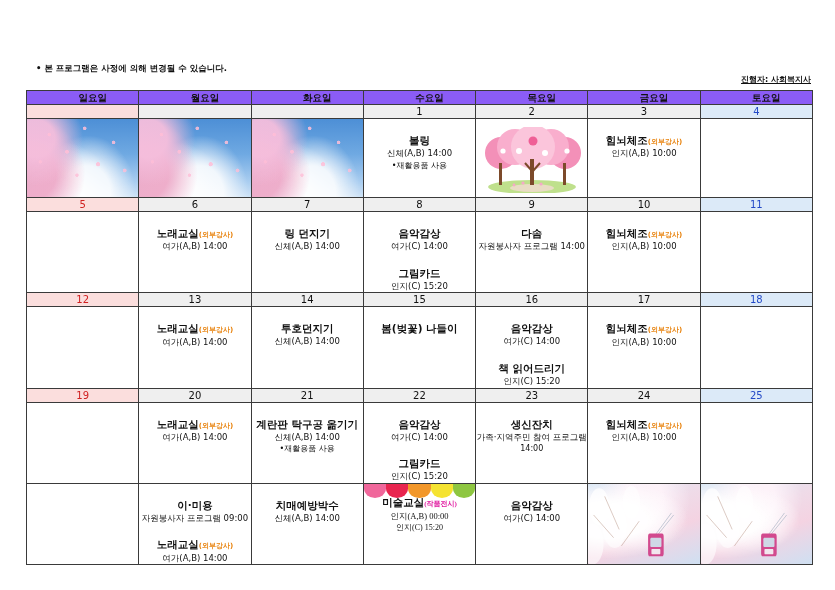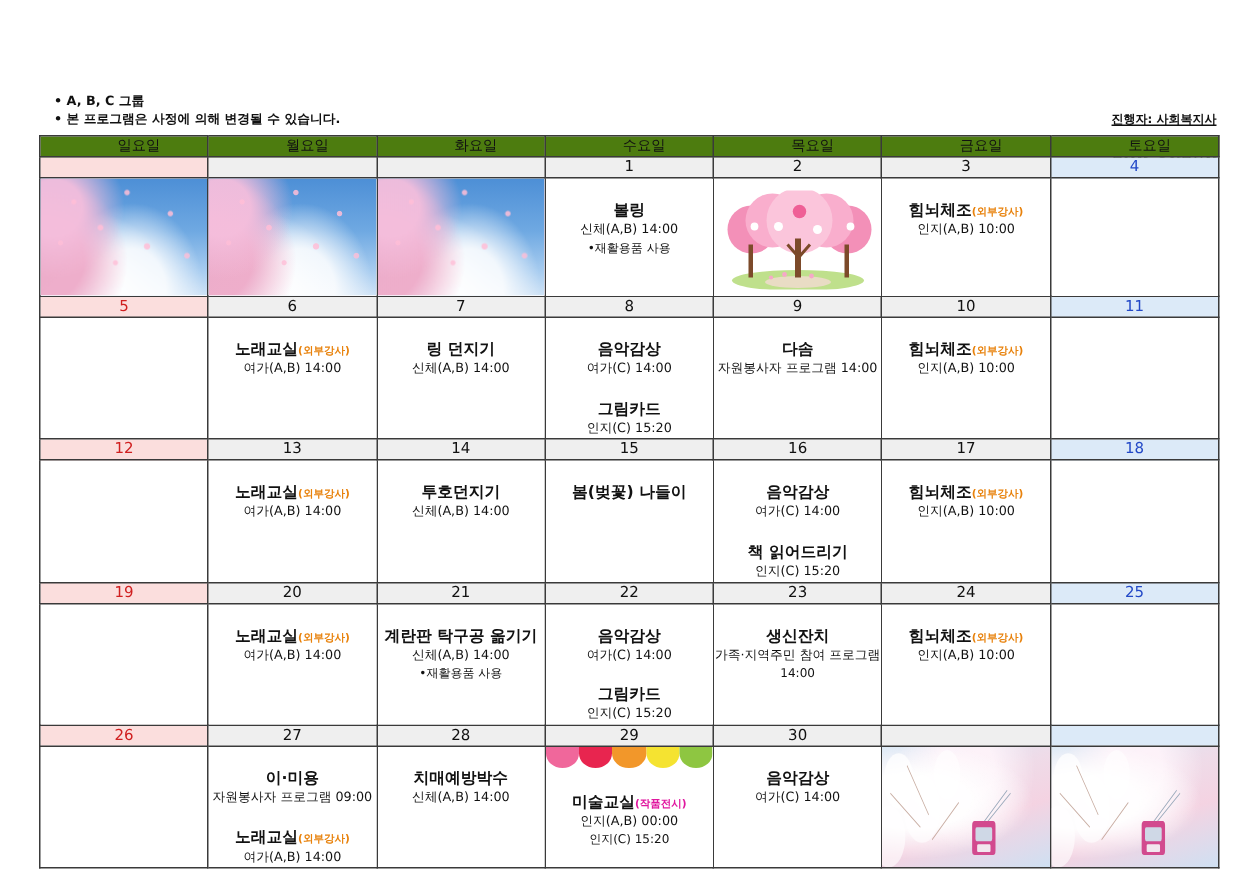--- a/index.html
+++ b/index.html
@@ -62,23 +62,23 @@
     table-layout: fixed;
   }
   table.cal th, table.cal td {
     border: 1px solid #3a3a3a;
     padding: 0;
     vertical-align: top;
   }
   table.cal th {
     height: 13px;
     font-size: 9.5px;
-    font-weight: normal;
+    font-weight: bold;
     text-align: center;
-    background: #4d7c0f;
+    background: #8b5cf6;
     color: #111;
     line-height: 13px;
     padding-left: 20px;
   }
   th.sun { background: #fbdedd; color: #d02020; }
   th.sat { background: #dceaf8; color: #2349c7; }
   td.daynum {
     height: 13px;
     font-size: 10px;
     text-align: center;
@@ -184,21 +184,20 @@
     border-bottom-right-radius: 50% 70%;
   }
 </style>
 </head>
 <body>
 
 <div class="page">
 
 
   <div class="notes">
-    <div>• A, B, C 그룹</div>
     <div>• 본 프로그램은 사정에 의해 변경될 수 있습니다.</div>
   </div>
 
   <div class="staff">
     <span class="underline">진행자: 사회복지사</span>
     <span class="underline">보조자: 요양보호사</span>
   </div>
 
   <table class="cal">
     <thead>
@@ -442,29 +441,20 @@
             <div class="ev-wrap">
               <div class="ev">
                 <div class="nm c-orange"><span>힘뇌체조</span><span class="tag c-orange">(외부강사)</span></div>
                 <div class="sub">인지(A,B) 10:00</div>
               </div>
             </div>
           </td>
           <td class="cell"></td>
         </tr>
         <tr>
-          <td class="daynum sun">26</td>
-          <td class="daynum ">27</td>
-          <td class="daynum ">28</td>
-          <td class="daynum ">29</td>
-          <td class="daynum ">30</td>
-          <td class="daynum "></td>
-          <td class="daynum sat"></td>
-        </tr>
-        <tr>
           <td class="cell"></td>
           <td class="cell">
             <div class="ev-wrap">
               <div class="ev">
                 <div class="nm c-purple"><span>이·미용</span></div>
                 <div class="sub">자원봉사자 프로그램 09:00</div>
               </div>
               <div class="ev">
                 <div class="nm c-orange"><span>노래교실</span><span class="tag c-orange">(외부강사)</span></div>
                 <div class="sub">여가(A,B) 14:00</div>
@@ -480,21 +470,21 @@
             </div>
           </td>
           <td class="cell">
             <div class="banner-arches">
               <i style="background: rgb(240, 103, 155);"></i>
               <i style="background: rgb(232, 37, 79);"></i>
               <i style="background: rgb(242, 151, 42);"></i>
               <i style="background: rgb(245, 227, 49);"></i>
               <i style="background: rgb(142, 198, 65);"></i>
             </div>
-            <div class="ev-wrap" style="padding-top: 30px;">
+            <div class="ev-wrap" style="padding-top: 12px; font-family: Liberation Serif, serif;">
               <div class="ev">
                 <div class="nm c-black"><span>미술교실</span><span class="tag c-magenta">(작품전시)</span></div>
                 <div class="sub">인지(A,B) 00:00</div>
                 <div class="note">인지(C) 15:20</div>
               </div>
             </div>
           </td>
           <td class="cell">
             <div class="ev-wrap">
               <div class="ev">

